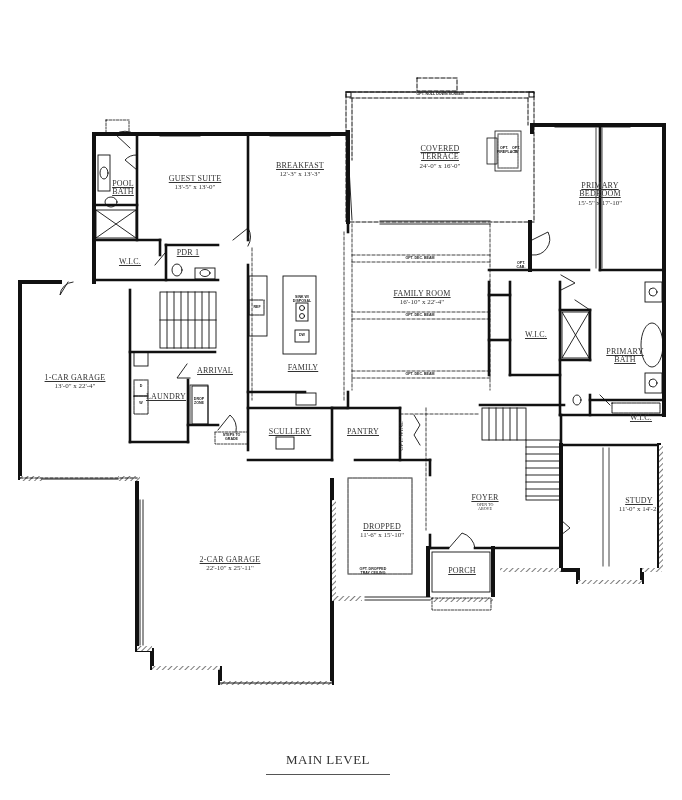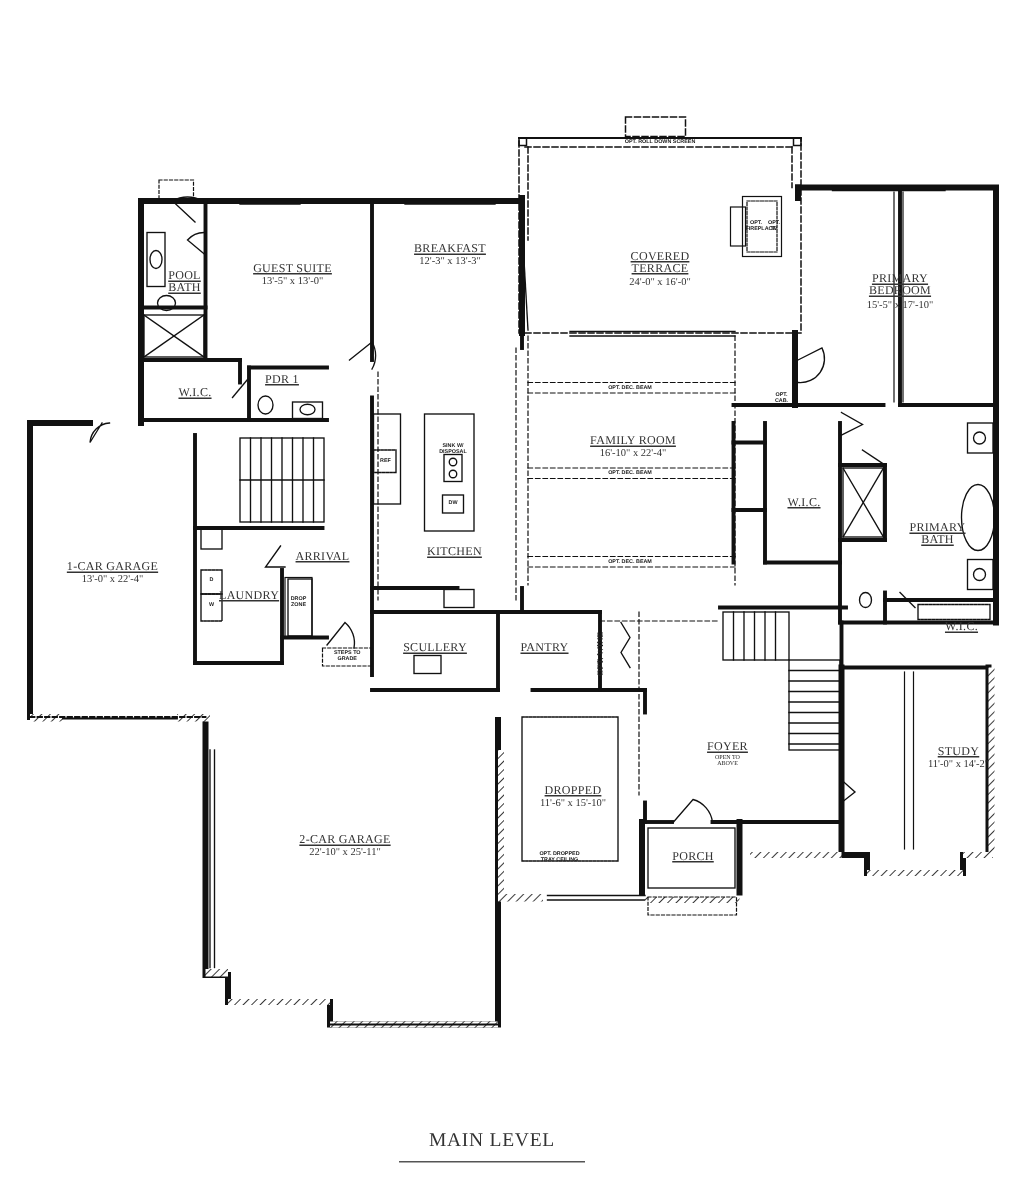--- a/index.html
+++ b/index.html
@@ -274,21 +274,21 @@
     <g stroke-width="0.8" stroke-dasharray="2,1.5">
       <rect x="215" y="432" width="33" height="12"></rect>
       <rect x="432" y="598" width="59" height="12"></rect>
     </g>
     <rect x="190" y="385" width="18" height="40" stroke-width="0.8"></rect>
     <rect x="432" y="552" width="58" height="40" stroke-width="0.9"></rect>
     <rect x="106" y="120" width="23" height="13" stroke-width="0.8" stroke-dasharray="2,1.5"></rect>
   </g>
 </svg>
 
-<div class="lbl" style="left:410px;top:145px;width:60px;margin-top:22px;">
+<div class="lbl" style="left:410px;top:145px;width:60px;">
   <span class="name">COVERED</span>
   <span class="name">TERRACE</span>
   <span class="dim">24'-0" x 16'-0"</span>
 </div>
 <div class="lbl" style="left:570px;top:182px;width:60px;">
   <span class="name">PRIMARY</span>
   <span class="name">BEDROOM</span>
   <span class="dim">15'-5" x 17'-10"</span>
 </div>
 <div class="lbl" style="left:165px;top:175px;width:60px;">
@@ -303,21 +303,21 @@
   <span class="name">W.I.C.</span>
 </div>
 <div class="lbl" style="left:170px;top:249px;width:36px;">
   <span class="name">PDR 1</span>
 </div>
 <div class="lbl" style="left:270px;top:162px;width:60px;font-family:Liberation Serif, serif;">
   <span class="name">BREAKFAST</span>
   <span class="dim">12'-3" x 13'-3"</span>
 </div>
 <div class="lbl" style="left:280px;top:364px;width:46px;">
-  <span class="name">KITCHEN</span>
+  <span class="name">FAMILY</span>
 </div>
 <div class="lbl" style="left:385px;top:290px;width:74px;">
   <span class="name">FAMILY ROOM</span>
   <span class="dim">16'-10" x 22'-4"</span>
 </div>
 <div class="lbl" style="left:520px;top:331px;width:32px;">
   <span class="name">W.I.C.</span>
 </div>
 <div class="lbl" style="left:605px;top:348px;width:40px;">
   <span class="name">PRIMARY</span>

